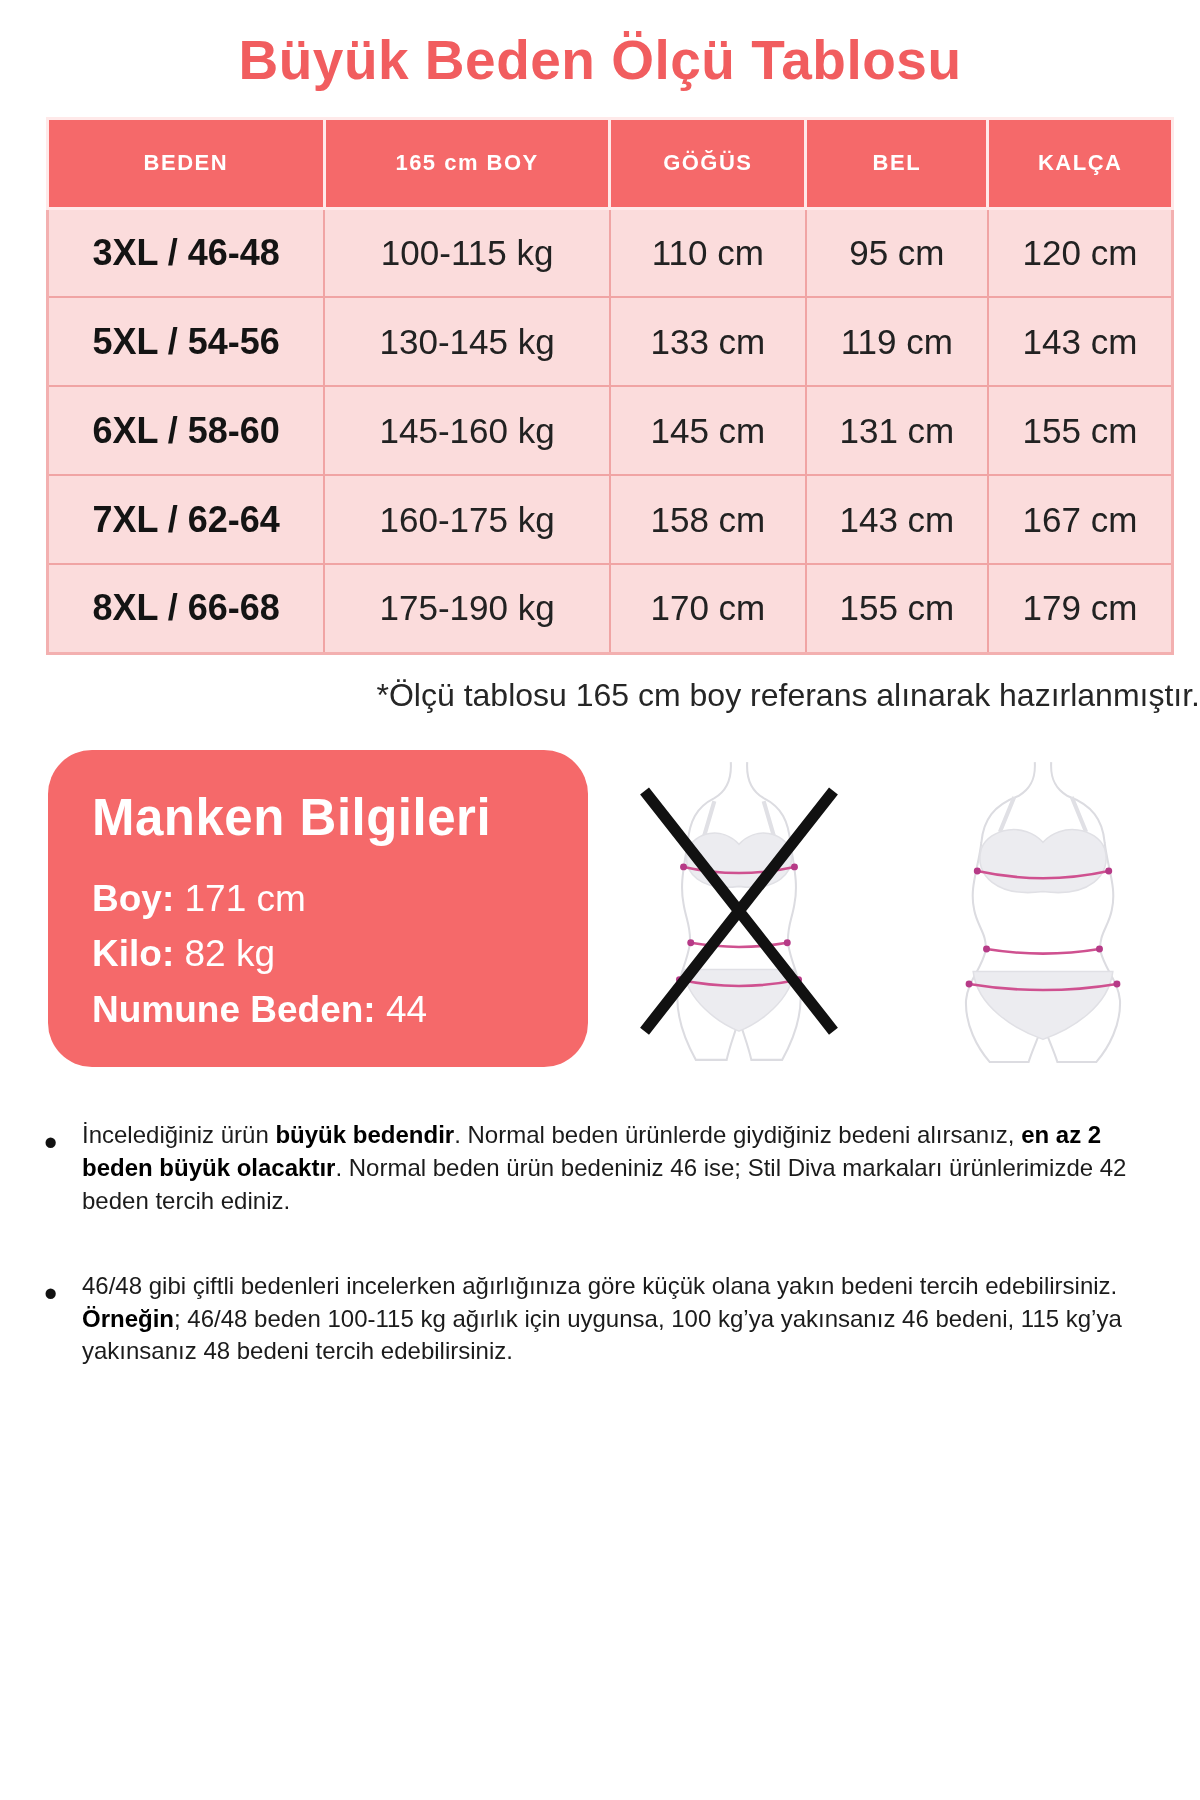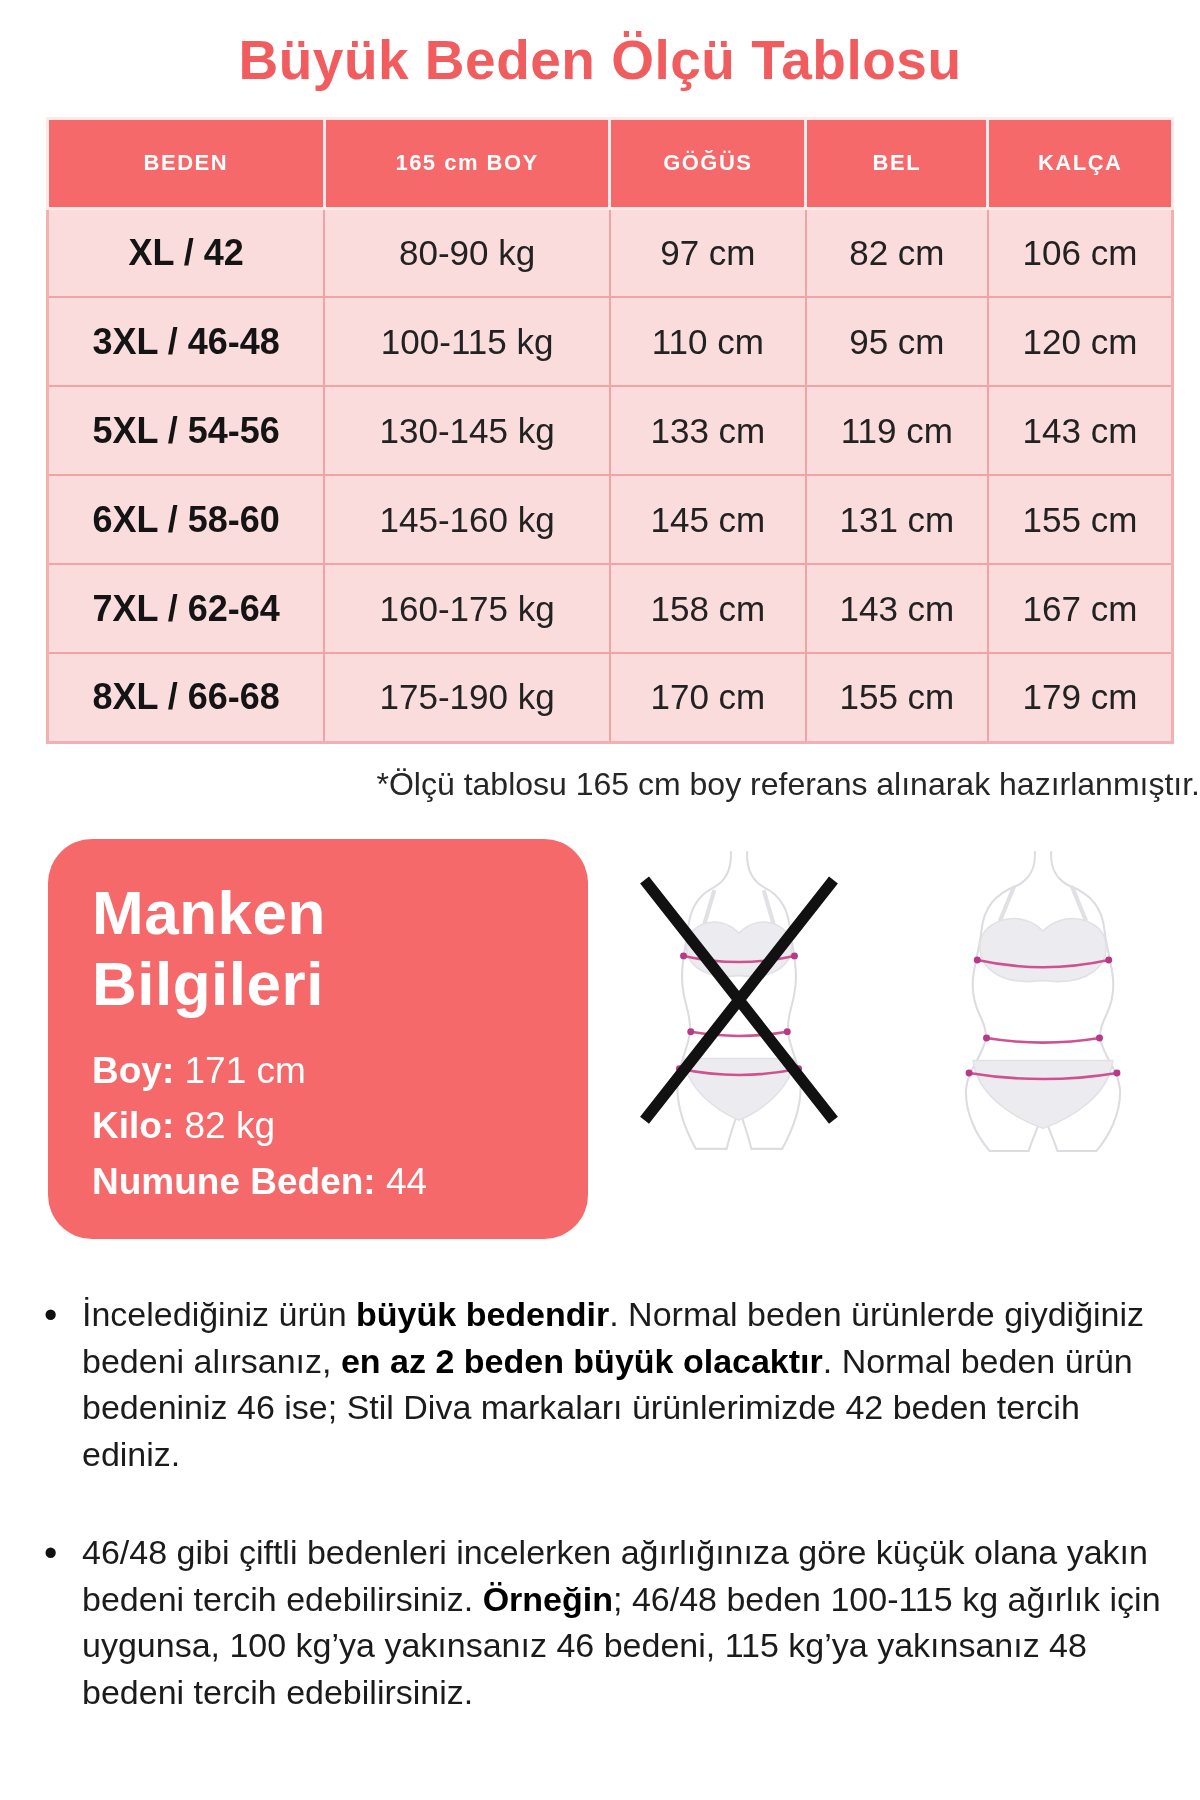--- a/index.html
+++ b/index.html
@@ -83,21 +83,21 @@
   }
   .model-box{
     width:540px;
     min-height:300px;
     background:var(--accent);
     border-radius:44px;
     padding:34px 20px 30px 44px;
     color:#ffffff;
   }
   .model-title{
-    font-size:62px;
+    font-size:51px;
     font-weight:bold;
     margin:4px 0 24px 0;
     letter-spacing:.5px;
   }
   .info-line{
     font-size:37px;
     line-height:1.5;
   }
   .info-line .lbl{font-weight:bold;}
   .figures-wrap{
@@ -111,21 +111,21 @@
   }
   .figure{position:relative;line-height:0;}
   ul.notes{
     list-style:none;
     margin:52px 26px 0 44px;
     padding:0;
   }
   ul.notes li{
     position:relative;
     padding-left:38px;
-    font-size:34px;
+    font-size:24px;
     line-height:1.37;
     color:#1b1b1b;
     margin-bottom:52px;
   }
   ul.notes li::before{
     content:"•";
     position:absolute;
     left:0;
     top:-2px;
     font-size:38px;
@@ -149,27 +149,20 @@
   <thead>
     <tr>
         <th>BEDEN</th>
         <th>165 cm BOY</th>
         <th>GÖĞÜS</th>
         <th>BEL</th>
         <th>KALÇA</th>
       </tr>
   </thead>
   <tbody>
-      <tr>
-        <td class="c-size">XL / 42</td>
-        <td>80-90 kg</td>
-        <td>97 cm</td>
-        <td>82 cm</td>
-        <td>106 cm</td>
-      </tr>
       <tr>
         <td class="c-size">3XL / 46-48</td>
         <td>100-115 kg</td>
         <td>110 cm</td>
         <td>95 cm</td>
         <td>120 cm</td>
       </tr>
       <tr>
         <td class="c-size">5XL / 54-56</td>
         <td>130-145 kg</td>

